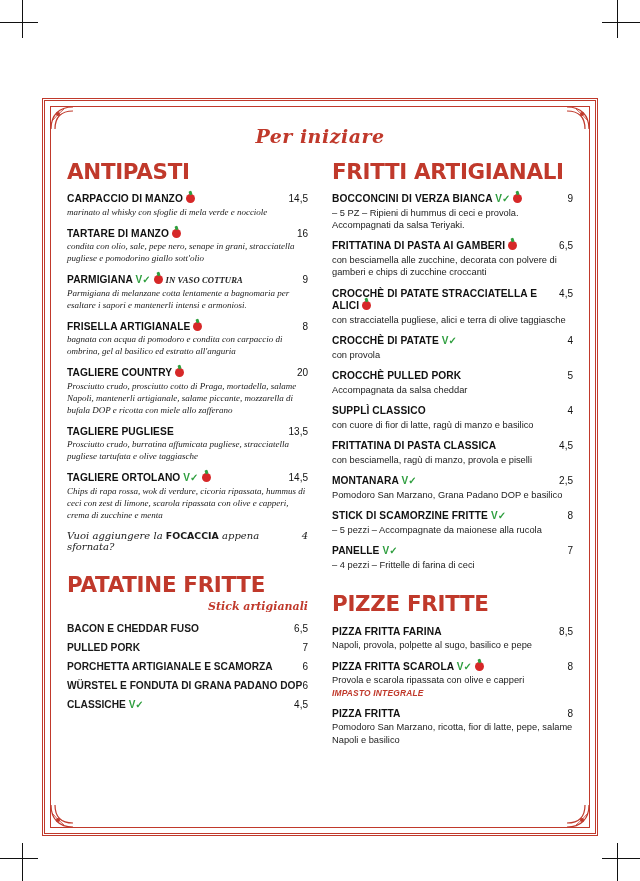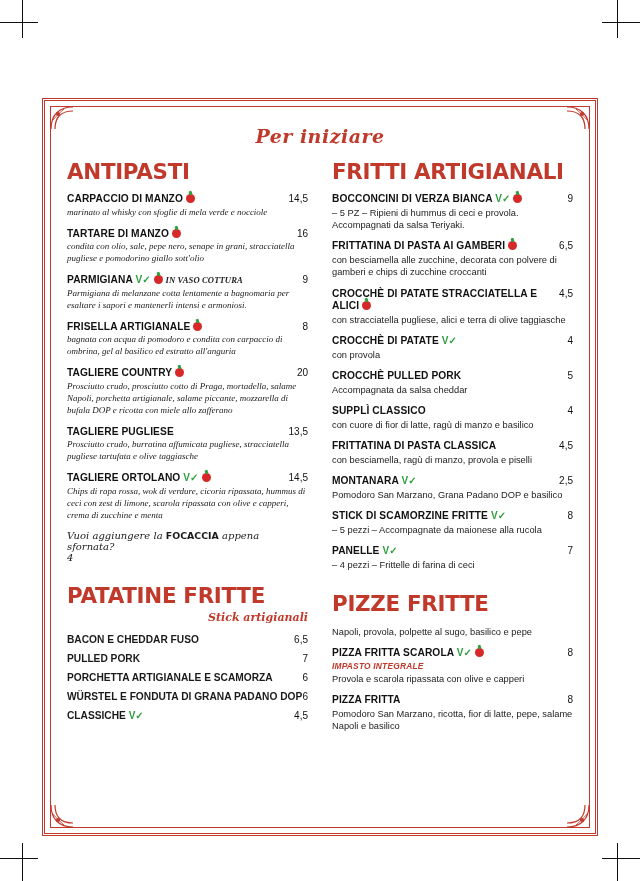--- a/index.html
+++ b/index.html
@@ -123,21 +123,21 @@
     display:flex;justify-content:space-between;align-items:baseline;
     border-bottom:0;
     padding:4px 0;
     font-size:10.2px;font-weight:bold;text-transform:uppercase;
   }
   .footnote{
     font-family:"DejaVu Serif",serif;
     font-style:italic;
     font-size:10px;
     margin-top:8px;
-    display:flex;justify-content:space-between;align-items:baseline;flex-direction:column;
+    display:flex;justify-content:space-between;align-items:baseline;
   }
   .footnote .em{font-weight:bold;font-style:normal;font-family:"DejaVu Sans",sans-serif;font-size:9.4px;}
   .footnote .em2{font-style:italic;}
 </style>
 </head>
 <body>
 
 <div class="crop v" style="left:22px;top:0;"></div>
 <div class="crop v" style="right:22px;top:0;"></div>
 <div class="crop v" style="left:22px;bottom:0;"></div>
@@ -213,21 +213,21 @@
                 <div class="item-name">FRISELLA ARTIGIANALE <span class="chili"></span></div>
                 <div class="price">8</div>
               </div>
               <div class="desc it">bagnata con acqua di pomodoro e condita con carpaccio di ombrina, gel al basilico ed estratto all'anguria</div>
             </div>
             <div class="item">
               <div class="item-head">
                 <div class="item-name">TAGLIERE COUNTRY <span class="chili"></span></div>
                 <div class="price">20</div>
               </div>
-              <div class="desc it">Prosciutto crudo, prosciutto cotto di Praga, mortadella, salame Napoli, porchetta artigianale, salame piccante, mozzarella di bufala DOP e ricotta con miele allo zafferano</div>
+              <div class="desc it">Prosciutto crudo, prosciutto cotto di Praga, mortadella, salame Napoli, mantenerli artigianale, salame piccante, mozzarella di bufala DOP e ricotta con miele allo zafferano</div>
             </div>
             <div class="item">
               <div class="item-head">
                 <div class="item-name">TAGLIERE PUGLIESE</div>
                 <div class="price">13,5</div>
               </div>
               <div class="desc it">Prosciutto crudo, burratina affumicata pugliese, stracciatella pugliese tartufata e olive taggiasche</div>
             </div>
             <div class="item">
               <div class="item-head">
@@ -344,29 +344,33 @@
                 <div class="item-name">PANELLE <span class="veg">V✓</span></div>
                 <div class="price">7</div>
               </div>
               <div class="desc">– 4 pezzi – Frittelle di farina di ceci</div>
             </div>
           </div>
 
         <div class="sec-title mt">PIZZE FRITTE</div>
         <div id="pizze-list">
             <div class="item">
+              <div class="item-head">
+                <div class="item-name">PIZZA FRITTA FARINA</div>
+                <div class="price">8,5</div>
+              </div>
               <div class="desc">Napoli, provola, polpette al sugo, basilico e pepe</div>
             </div>
             <div class="item">
               <div class="item-head">
                 <div class="item-name">PIZZA FRITTA SCAROLA <span class="veg">V✓</span> <span class="chili"></span></div>
                 <div class="price">8</div>
               </div>
+              <div class="desc">Provola e scarola ripassata con olive e capperi</div>
               <div class="desc sub-red">IMPASTO INTEGRALE</div>
-              <div class="desc">Provola e scarola ripassata con olive e capperi</div>
             </div>
             <div class="item">
               <div class="item-head">
                 <div class="item-name">PIZZA FRITTA</div>
                 <div class="price">8</div>
               </div>
               <div class="desc">Pomodoro San Marzano, ricotta, fior di latte, pepe, salame Napoli e basilico</div>
             </div>
           </div>
       </div>

